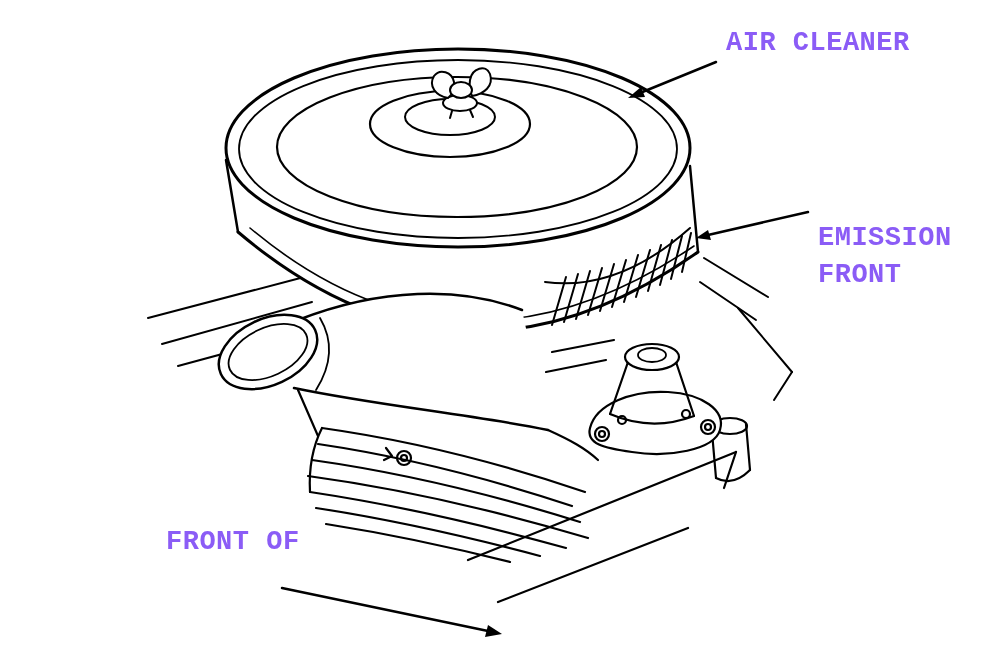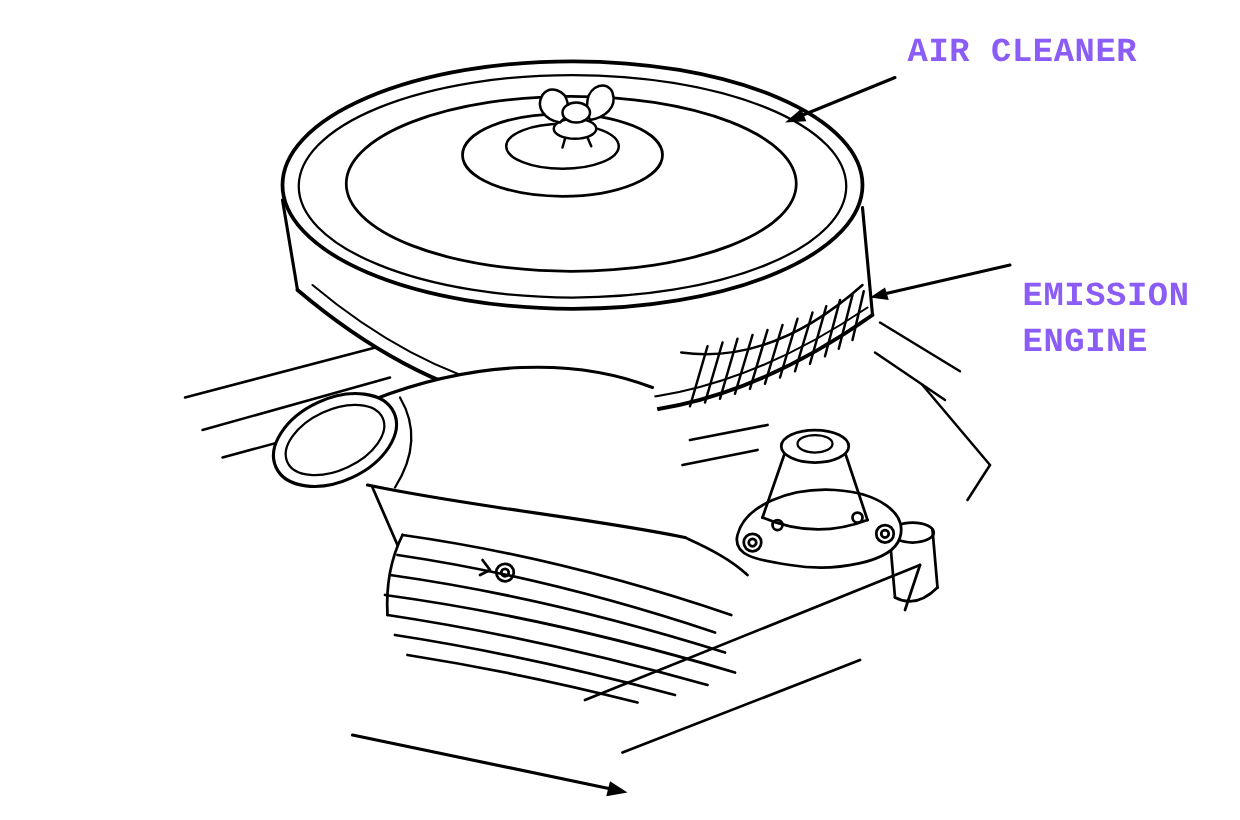--- a/index.html
+++ b/index.html
@@ -144,19 +144,20 @@
       <polygon points="502,634 485,637 488,625" fill="#000" stroke="none"></polygon>
     </g>
   </svg>
 
   <div class="label" id="label-air-cleaner">
     <span>AIR CLEANER</span>
   </div>
 
   <div class="label" id="label-emission">
     <span class="l2">EMISSION</span>
-    <span class="l2">ENGINE</span>
+    <span class="l2">FRONT</span>
   </div>
 
   <div class="label" id="label-front">
+    <span class="l2">FRONT OF</span>
   </div>
 
 </div>
 
 </body></html>

